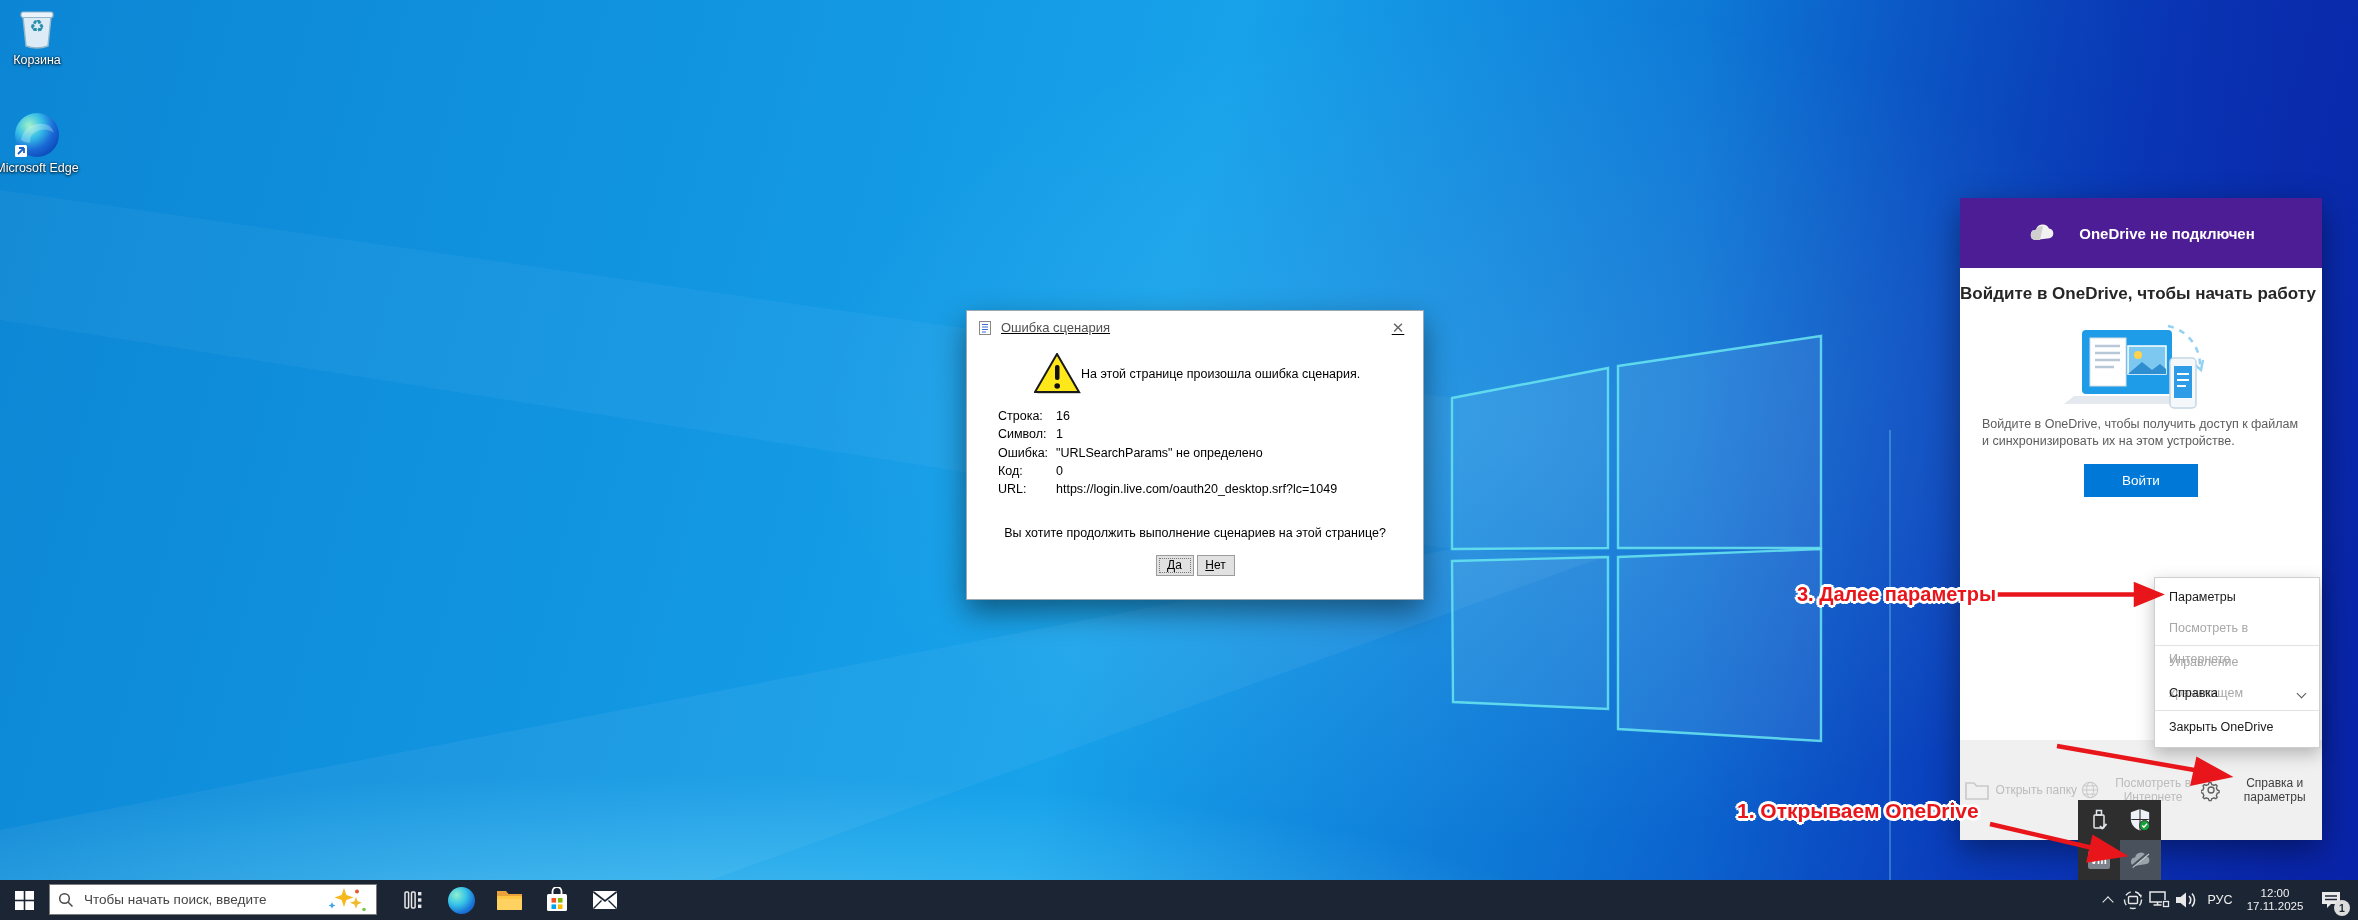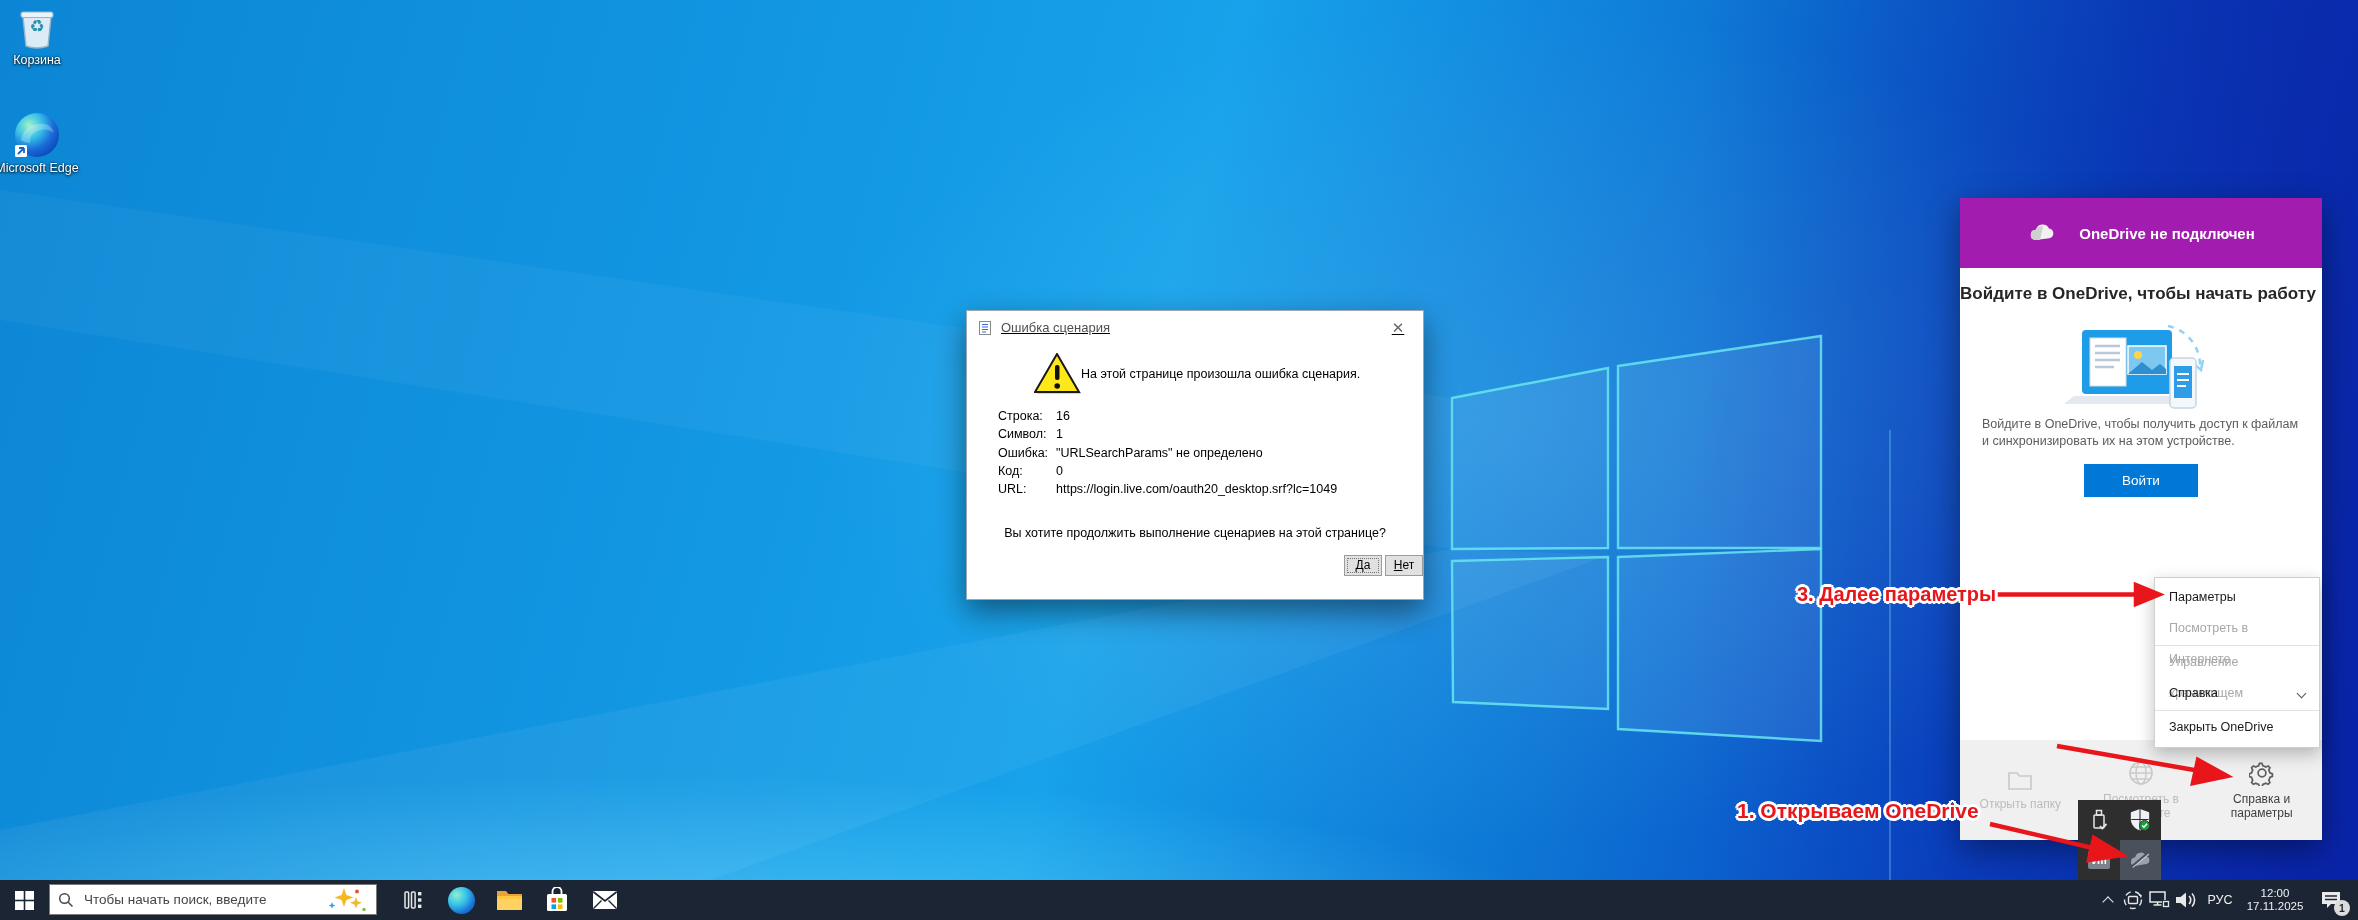--- a/index.html
+++ b/index.html
@@ -28,38 +28,38 @@
   .dlg-titlebar{position:absolute;left:0;top:0;right:0;height:33px;background:#fff;display:flex;align-items:center;padding:0 10px;text-decoration:underline;}
   .dlg-title{color:#4f4f4f;font-size:13px;margin-left:8px;flex:1;}
   .dlg-close{width:30px;height:24px;display:flex;align-items:center;justify-content:center;color:#666;font-size:15px;}
   .dlg-close::before{content:"✕";}
   .dlg-warn{position:absolute;left:67px;top:42px;}
   .dlg-message{position:absolute;left:114px;top:56px;right:20px;}
   .dlg-fields{position:absolute;left:31px;top:88px;right:12px;margin-top:8px;}
   .dlg-row{display:flex;height:18.3px;align-items:center;}
   .dlg-row .fl{width:58px;}
   .dlg-question{position:absolute;left:0;right:0;top:215px;text-align:center;}
-  .dlg-btns{position:absolute;left:0;right:0;top:244px;display:flex;justify-content:flex-end;gap:3px;}
+  .dlg-btns{position:absolute;left:0;right:0;top:244px;display:flex;justify-content:center;gap:3px;}
   .dlg-btn{display:inline-block;width:38px;height:21px;line-height:19px;text-align:center;
            background:#e1e1e1;border:1px solid #9c9c9c;font-size:12px;font-family:"Liberation Sans",sans-serif;padding:0;}
   .dlg-btn::first-letter{text-decoration:underline;}
   .btn-yes{outline:1px dotted #777;outline-offset:-4px;}
 
   
   .od-panel{position:absolute;left:1960px;top:198px;width:362px;height:642px;background:#fff;
             box-shadow:0 10px 30px rgba(0,0,0,.4);}
-  .od-header{position:absolute;left:0;top:0;right:0;height:70px;background:#a21caf;display:flex;align-items:center;justify-content:center;gap:22px;}
+  .od-header{position:absolute;left:0;top:0;right:0;height:70px;background:#4c1d95;display:flex;align-items:center;justify-content:center;gap:22px;}
   .od-header-title{color:#fff;font-size:15px;font-weight:bold;}
   .od-heading{position:absolute;top:86px;left:0;right:6px;text-align:center;font-size:17px;font-weight:bold;color:#262626;}
   .od-illus{position:absolute;top:116px;left:0;right:0;display:flex;justify-content:center;}
   .od-desc{position:absolute;top:218px;left:22px;right:18px;font-size:12.5px;line-height:17px;color:#5c5c5c;}
   .od-signin{position:absolute;top:266px;left:50%;transform:translateX(-50%);width:114px;height:33px;background:#0078d7;
              color:#fff;border:none;font-size:13.5px;font-family:"Liberation Sans",sans-serif;}
   .od-footer{position:absolute;left:0;right:0;bottom:0;height:100px;background:#f0f0f0;display:flex;}
-  .od-action{flex:1;display:flex;flex-direction:column;align-items:center;justify-content:center;gap:6px;font-size:12px;line-height:14px;text-align:center;}
+  .od-action{flex:1;display:flex;flex-direction:row;align-items:center;justify-content:center;gap:6px;font-size:12px;line-height:14px;text-align:center;}
   .od-action.disabled{color:#bcbcbc;}
   .od-action.active{color:#3f3f3f;}
   .od-action .alabel{max-width:104px;}
 
   
   .menu{position:absolute;left:2154px;top:577px;width:164px;background:#fff;border:1px solid #cfcfcf;
         box-shadow:0 6px 16px rgba(0,0,0,.25);padding:4px 0;z-index:30;}
   .menu-item{height:31px;line-height:31px;padding:0 14px;font-size:12.5px;color:#1a1a1a;position:relative;}
   .menu-item.disabled{color:#a8a8a8;}
   .menu-sep{height:1px;background:#e2e2e2;margin:1px 0;}

